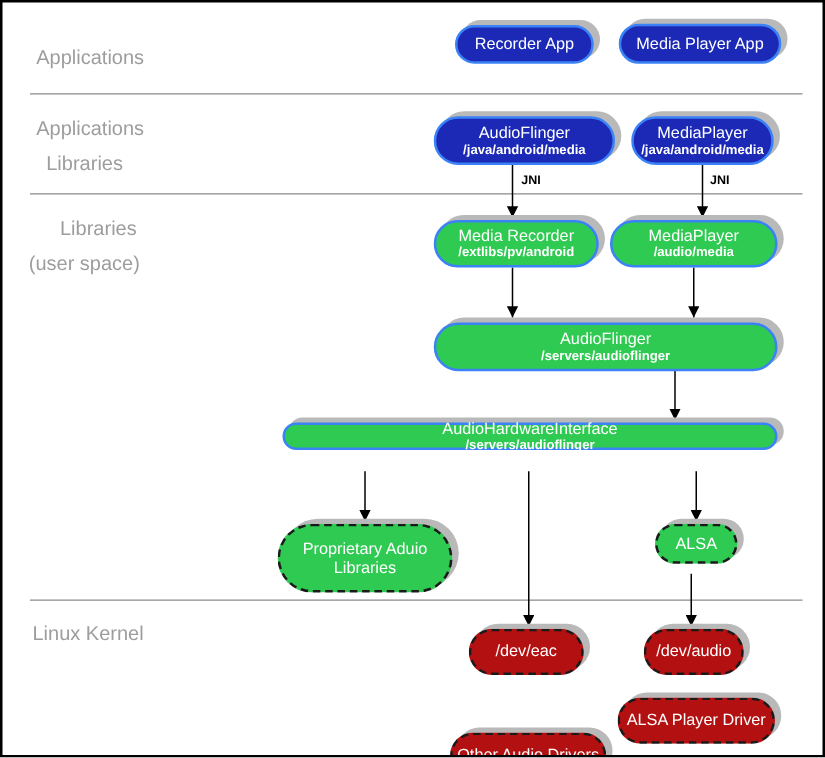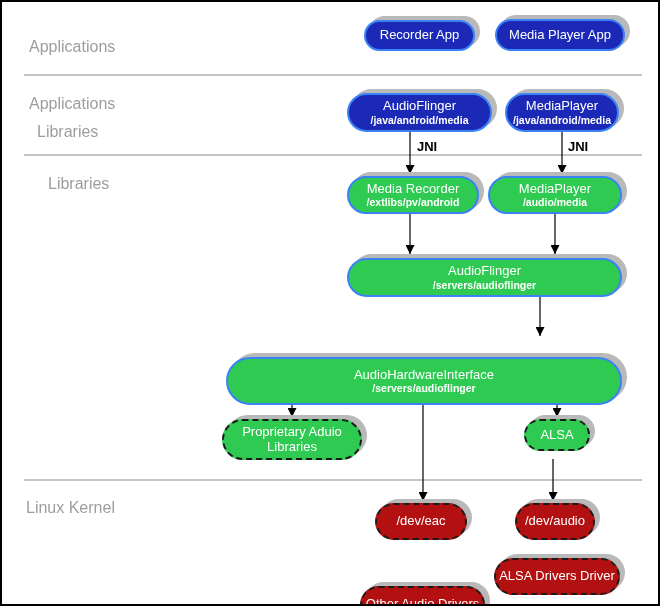--- a/index.html
+++ b/index.html
@@ -35,21 +35,21 @@
   }
   .node .lbl  { font-size: 13px; }
   .node .sub  { font-size: 10.5px; font-weight: bold; }
   .blue  { background: var(--app-blue); }
   .green { background: var(--lib-green); }
   .red   { background: var(--kernel-red); }
   .dashed { border: 2px dashed #1a1a1a; }
   .edge-label {
     position: absolute;
     color: #000000;
-    font-size: 13px;
+    font-size: 10px;
     font-weight: bold;
   }
   svg.wires { position: absolute; left: 0; top: 0; }
 </style>
 </head>
 <body>
 
 <div class="frame">
 
   <svg class="wires" width="660" height="606" viewBox="0 0 660 606">
@@ -78,20 +78,21 @@
     <line x1="551" y1="457" x2="551" y2="499" stroke="#000" stroke-width="1.2" marker-end="url(#arr)"></line>
   </svg>
 
   <div class="section-label" style="left:27px; top:31px;">Applications</div>
   <div class="section-label" style="left:27px; top:88px;">
     <div>Applications</div>
     <div style="margin-left:8px;">Libraries</div>
   </div>
   <div class="section-label" style="left:21px; top:168px;">
     <div style="margin-left:25px;">Libraries</div>
+    <div>(user space)</div>
   </div>
   <div class="section-label" style="left:24px; top:492px;">Linux Kernel</div>
 
   <div class="edge-label" style="left:415px; top:137px;">JNI</div>
   <div class="edge-label" style="left:566px; top:137px;">JNI</div>
 
   <div class="node blue" style="left:362px; top:18px; width:111px; height:31px;">
     <span class="lbl">Recorder App</span>
   </div>
   <div class="node blue" style="left:493px; top:17px; width:130px; height:32px;">
@@ -114,39 +115,39 @@
   <div class="node green" style="left:486px; top:174px; width:134px; height:38px;">
     <span class="lbl">MediaPlayer</span>
     <span class="sub">/audio/media</span>
   </div>
 
   <div class="node green" style="left:345px; top:256px; width:275px; height:39px;">
     <span class="lbl">AudioFlinger</span>
     <span class="sub">/servers/audioflinger</span>
   </div>
 
-  <div class="node green" style="left:224px; top:336px; width:396px; height:48px;margin-top:19px;">
+  <div class="node green" style="left:224px; top:336px; width:396px; height:22px;">
     <span class="lbl">AudioHardwareInterface</span>
     <span class="sub">/servers/audioflinger</span>
   </div>
 
-  <div class="node green dashed" style="left:220px; top:417px; width:140px; height:41px;">
+  <div class="node green dashed" style="left:220px; top:417px; width:140px; height:55px;">
     <span class="lbl">Proprietary Aduio</span>
     <span class="lbl">Libraries</span>
   </div>
   <div class="node green dashed" style="left:522px; top:417px; width:66px; height:32px;">
     <span class="lbl">ALSA</span>
   </div>
 
   <div class="node red dashed" style="left:373px; top:501px; width:92px; height:37px;">
     <span class="lbl">/dev/eac</span>
   </div>
   <div class="node red dashed" style="left:513px; top:501px; width:80px; height:37px;">
     <span class="lbl">/dev/audio</span>
   </div>
   <div class="node red dashed" style="left:358px; top:584px; width:125px; height:37px;">
     <span class="lbl">Other Audio Drivers</span>
   </div>
   <div class="node red dashed" style="left:492px; top:556px; width:126px; height:37px;">
-    <span class="lbl">ALSA Drivers Driver</span>
+    <span class="lbl">ALSA Player Driver</span>
   </div>
 
 </div>
 
 </body></html>

